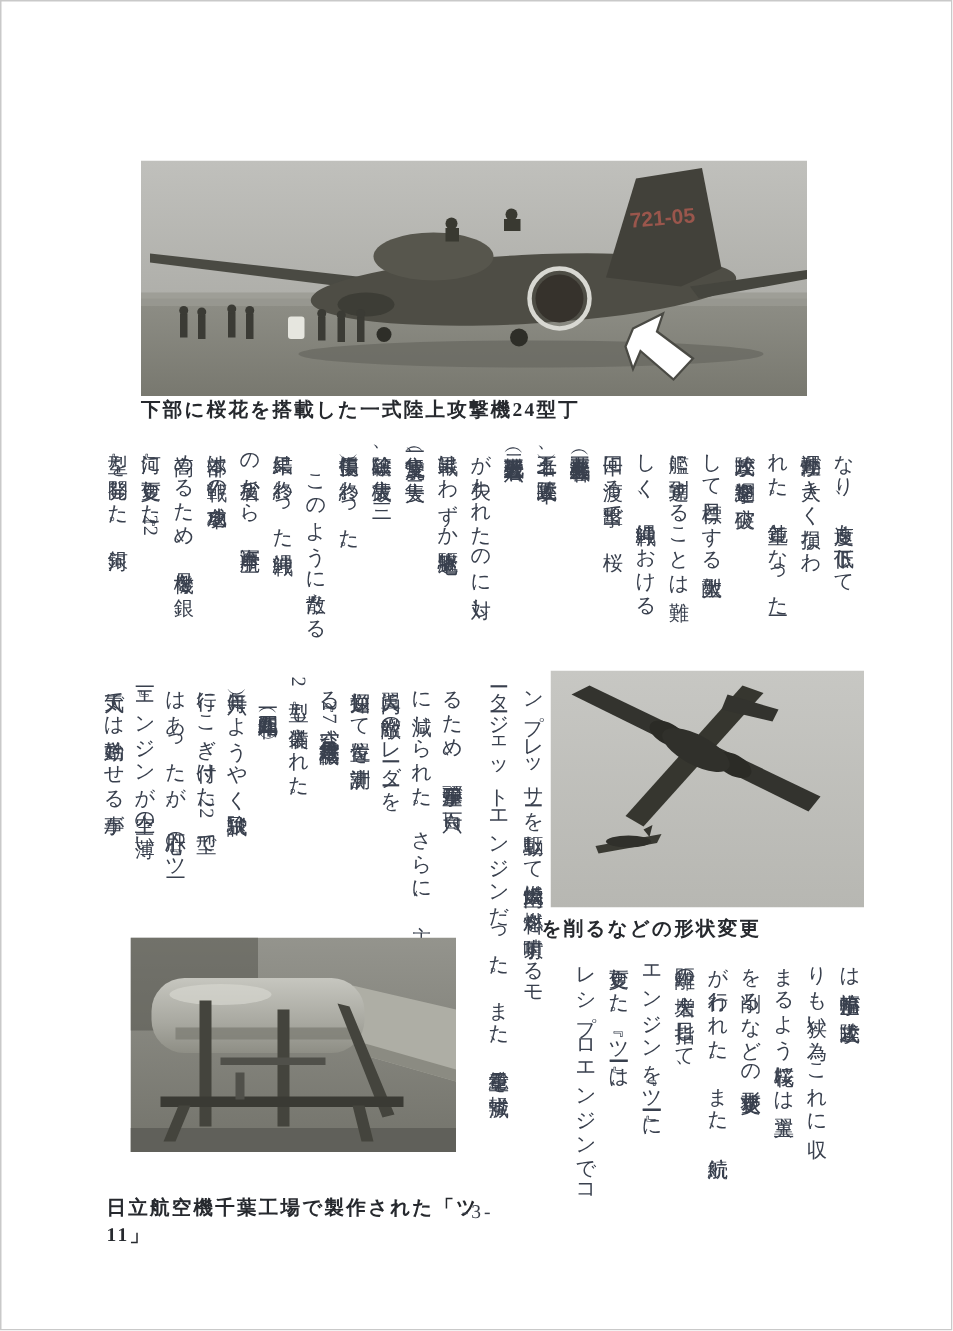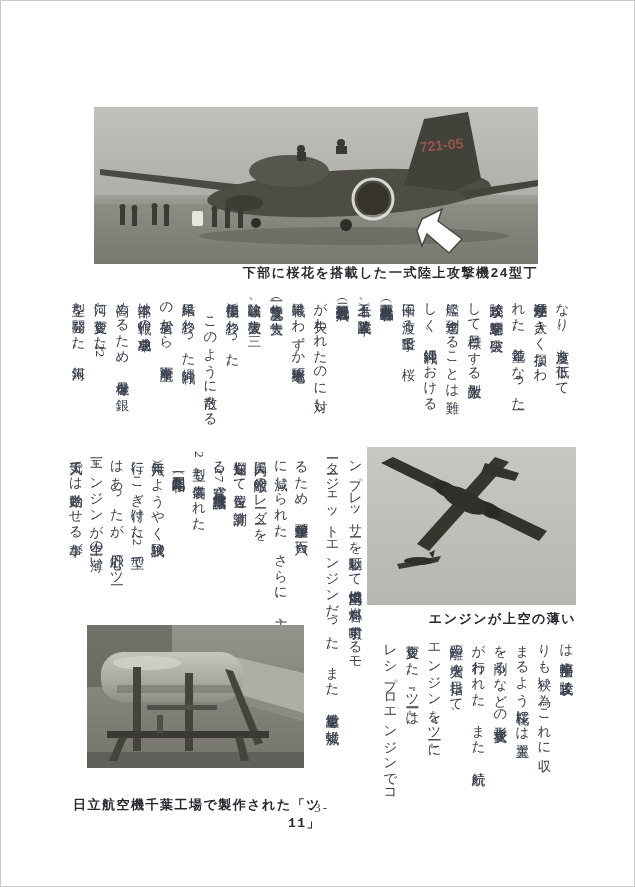--- a/index.html
+++ b/index.html
@@ -17,22 +17,22 @@
     white-space:pre-line;
     color:#39404e;
     font-family:"Liberation Serif","DejaVu Serif",serif;
     font-size:13.5px;
   }
   .block-top        {left:62px;  top:292px; width:510px; height:156px; line-height:22px;   letter-spacing:0.5px;}
   .block-mid-tall   {left:316px; top:450px; width:50px;  height:352px; line-height:23px;   letter-spacing:0.5px;}
   .block-mid-left   {left:62px;  top:450px; width:248px; height:176px; line-height:20.5px; letter-spacing:0.5px;}
   .block-bottom-right{left:378px;top:634px; width:198px; height:172px; line-height:22px;   letter-spacing:0.8px;}
   .caption{
-    position:absolute;text-align:right;
-    font-family:Liberation Mono, monospace;
+    position:absolute;text-align:left;
+    font-family:Liberation Serif, serif;
     font-weight:bold;font-size:13px;color:#26292e;letter-spacing:1.5px;
   }
   .caption-top   {left:93px;  top:263px; width:444px;}
   .caption-flight{left:360px; top:609px; width:215px;}
   .caption-engine{left:70px;  top:771px; width:250px;margin-top:24px;}
   .page-number{
     position:absolute;left:0;top:799px;width:635px;text-align:center;
     font-family:"Liberation Serif","DejaVu Serif",serif;
     font-size:13px;color:#3a3f4a;letter-spacing:2px;
   }
@@ -140,21 +140,21 @@
         <ellipse cx="122" cy="63" rx="13" ry="7" fill="#2b2b26" transform="rotate(28 122 63)"></ellipse>
         <ellipse cx="97" cy="53" rx="25" ry="10" fill="#30302b" transform="rotate(28 97 53)"></ellipse>
       </g>
       <g>
         <polygon points="30,117 74,109 71,115 32,122" fill="#3a3a33"></polygon>
         <ellipse cx="52" cy="114" rx="15" ry="4" fill="#30302b"></ellipse>
         <polygon points="62,106 68,103 66,111" fill="#34342e"></polygon>
       </g>
     </svg>
   </figure>
-  <div class="caption caption-flight">エンジンが上空の薄い</div>
+  <div class="caption caption-flight">を削るなどの形状変更</div>
 
   <div class="vtext block-mid-tall">ンプレッサーを駆動して燃焼室内に燃料を噴射するモ
 ータージェットエンジンだった。また、総重量を軽減す</div>
 
   <div class="vtext block-mid-left">るため、弾頭重量が六百㎏
 に減じられた。さらに、主
 翼内に敵艦のレーダーを
 逆探知して位置を計測す
 る『2式空7号無線電話機
 2型』も装備された。

